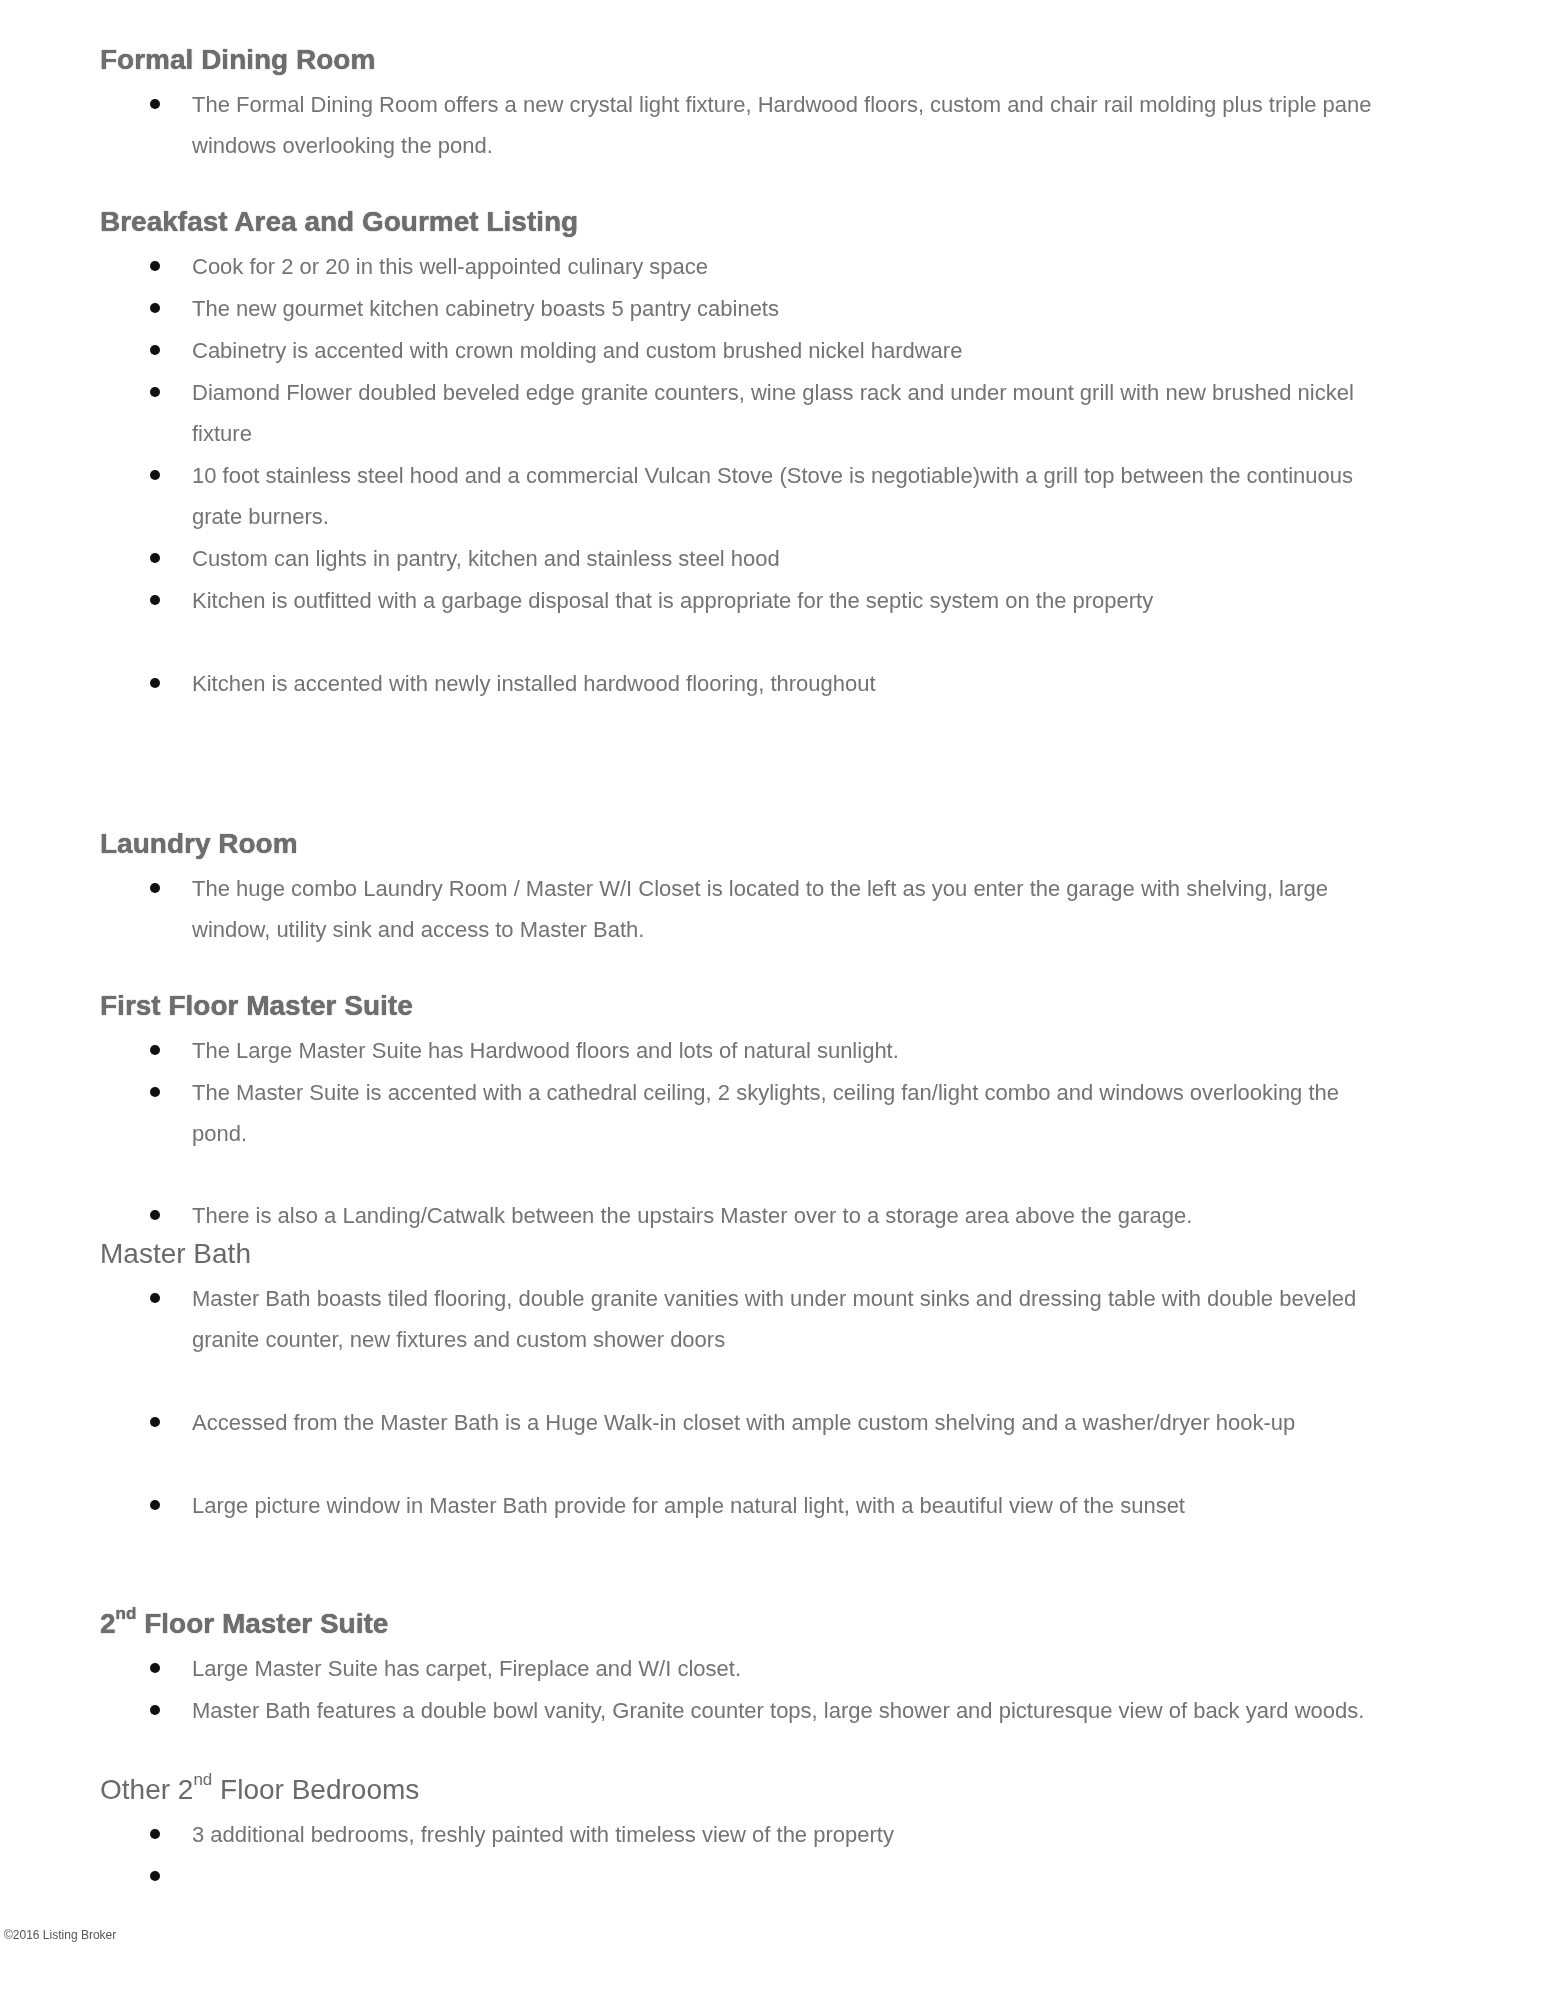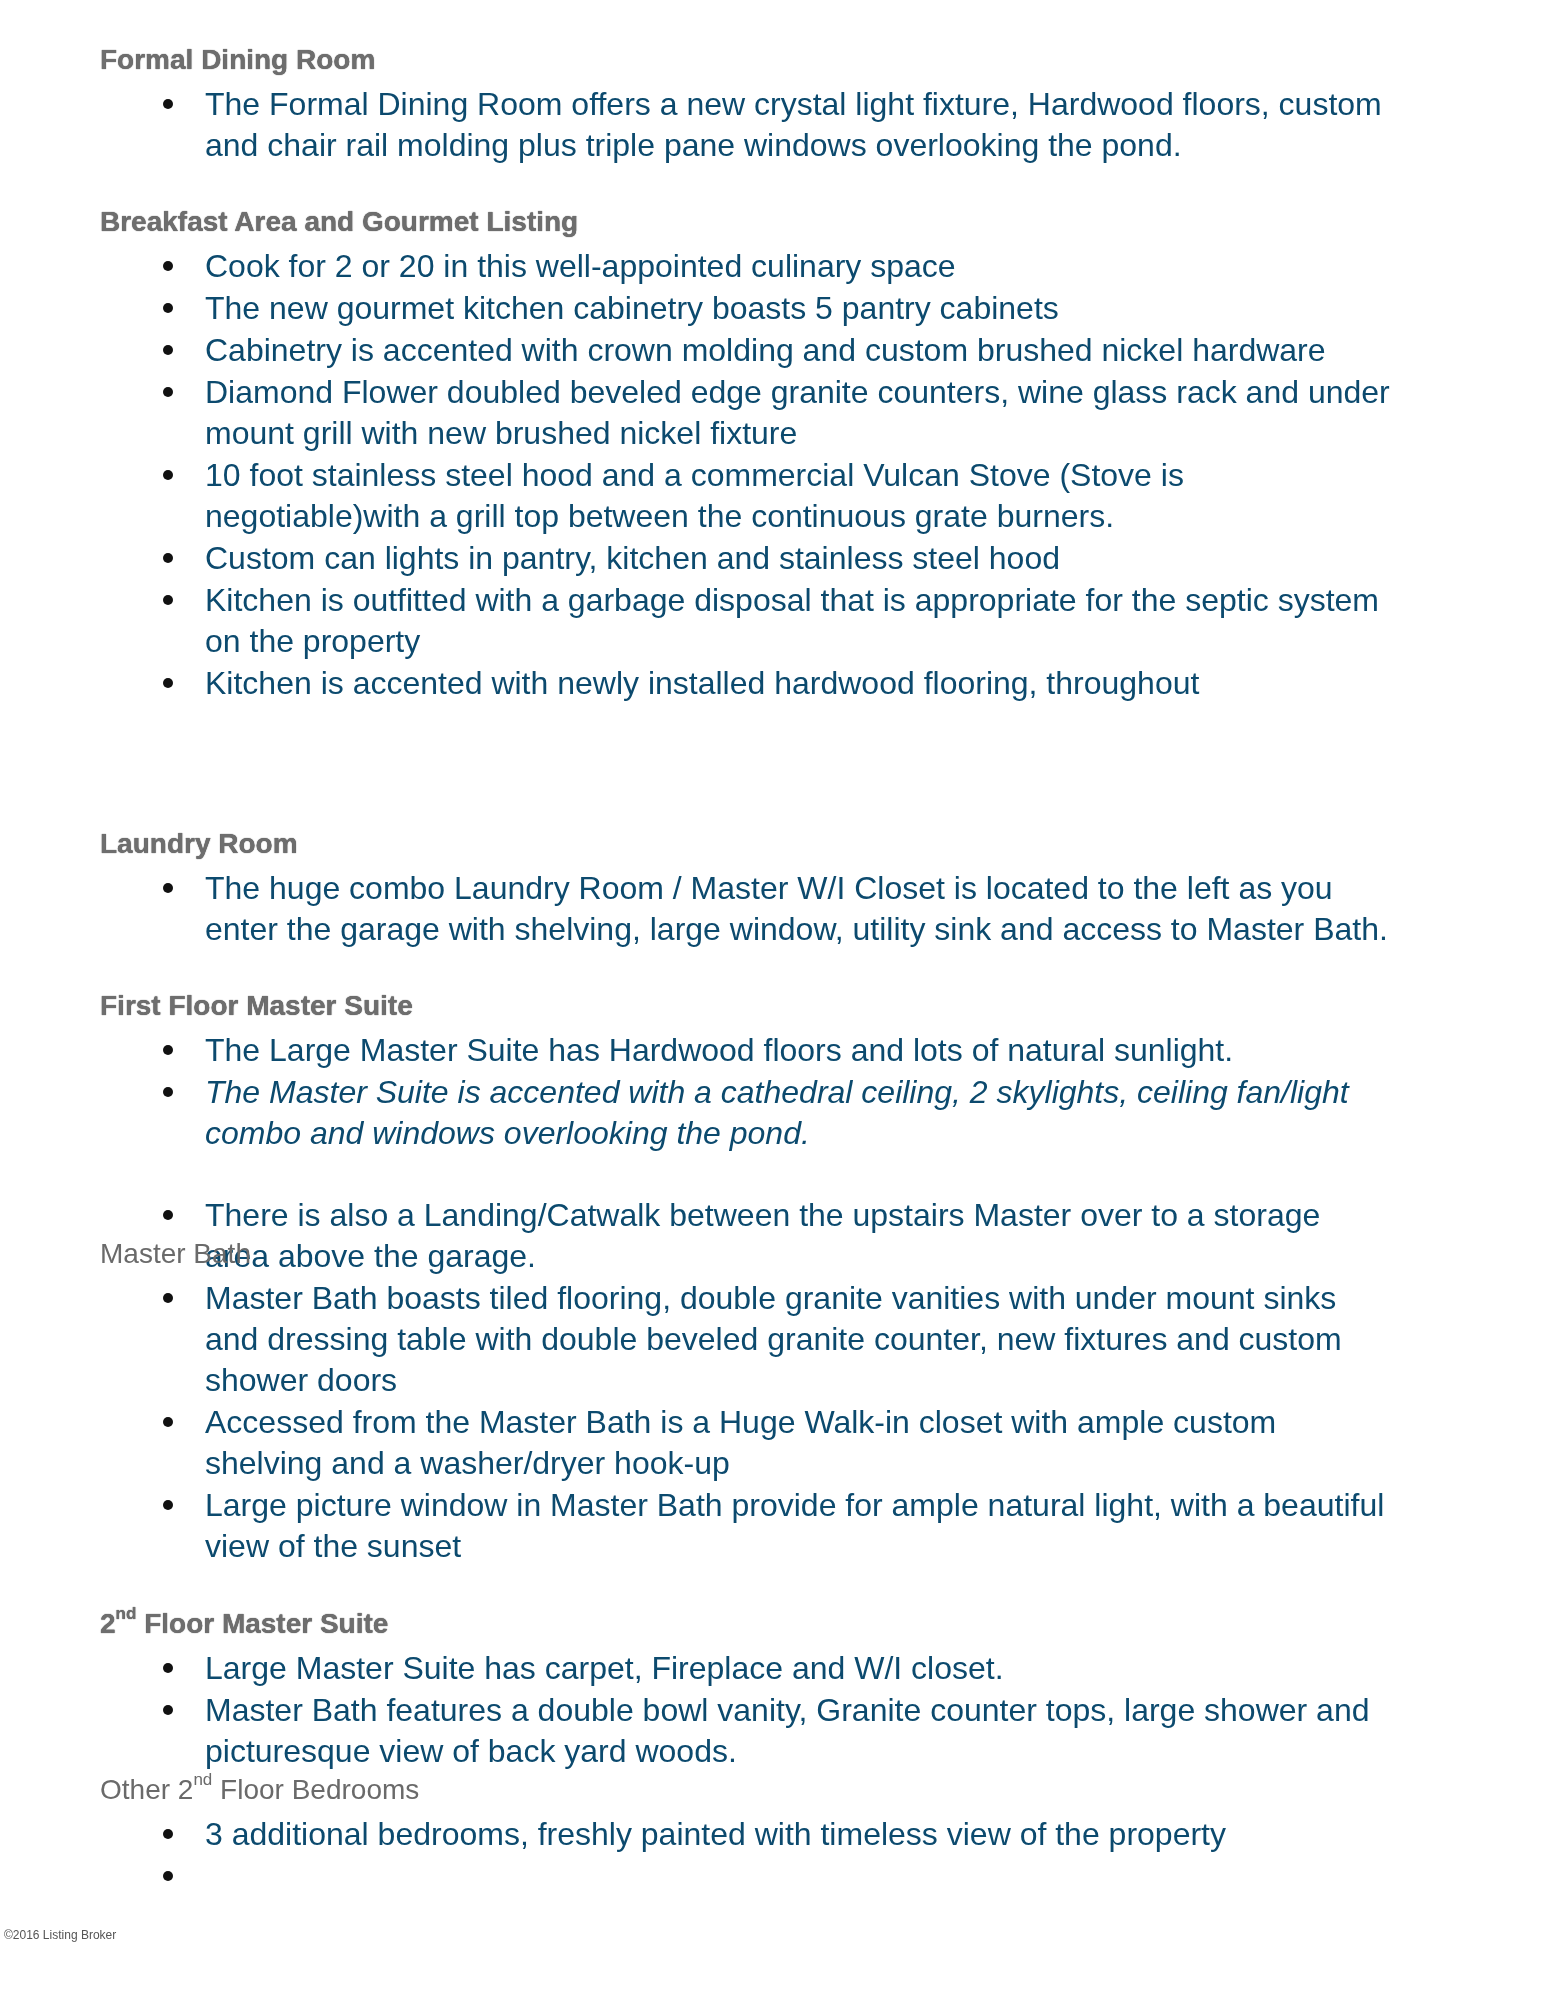--- a/index.html
+++ b/index.html
@@ -11,22 +11,22 @@
   .heading {
     position: absolute; left: 100px;
     font-family: "Liberation Sans", sans-serif;
     font-size: 28px; font-weight: bold; color: #6e6e6e;
     text-shadow: 0 0 1px #333;
     letter-spacing: 0px; white-space: nowrap;
   }
   .heading.light { font-weight: normal; color: #6a6a6a; text-shadow: none; }
   .heading sup { font-size: 17px; position: relative; top: -4px; }
   .item {
-    position: absolute; left: 163px; width: 1230px;
-    font-size: 32px; line-height: 41px; color: #0c4a6e;
+    position: absolute; left: 150px; width: 1230px;
+    font-size: 22px; line-height: 41px; color: #737373;
   }
   .item .dot {
     position: absolute; left: 0; top: 15px; width: 10px; height: 10px;
     border-radius: 50%; background: #111;
   }
   .item .txt { display: block; margin-left: 42px; }
   .footer {
     position: absolute; left: 4px; top: 1928px;
     font-size: 12px; color: #555; font-family: "Liberation Sans", sans-serif;
   }
@@ -80,21 +80,21 @@
   <div class="item" style="top:868px;">
     <span class="dot"></span>
     <span class="txt">The huge combo Laundry Room / Master W/I Closet is located to the left as you enter the garage with shelving, large window, utility sink  and access to Master Bath.</span>
   </div>
 
   <div class="heading" style="top:990px;">First Floor Master Suite</div>
   <div class="item" style="top:1030px;">
     <span class="dot"></span>
     <span class="txt">The Large Master Suite has Hardwood floors and lots of natural sunlight.</span>
   </div>
-  <div class="item" style="top:1072px;font-style:italic;">
+  <div class="item" style="top:1072px;">
     <span class="dot"></span>
     <span class="txt">The Master Suite is accented with a cathedral ceiling, 2 skylights, ceiling fan/light combo and windows overlooking the pond.</span>
   </div>
   <div class="item" style="top:1155px;margin-top:40px;">
     <span class="dot"></span>
     <span class="txt">There is also a Landing/Catwalk between the upstairs Master over to a storage area above the garage.</span>
   </div>
 
   <div class="heading light" style="top:1238px;">Master Bath</div>
   <div class="item" style="top:1278px;">

